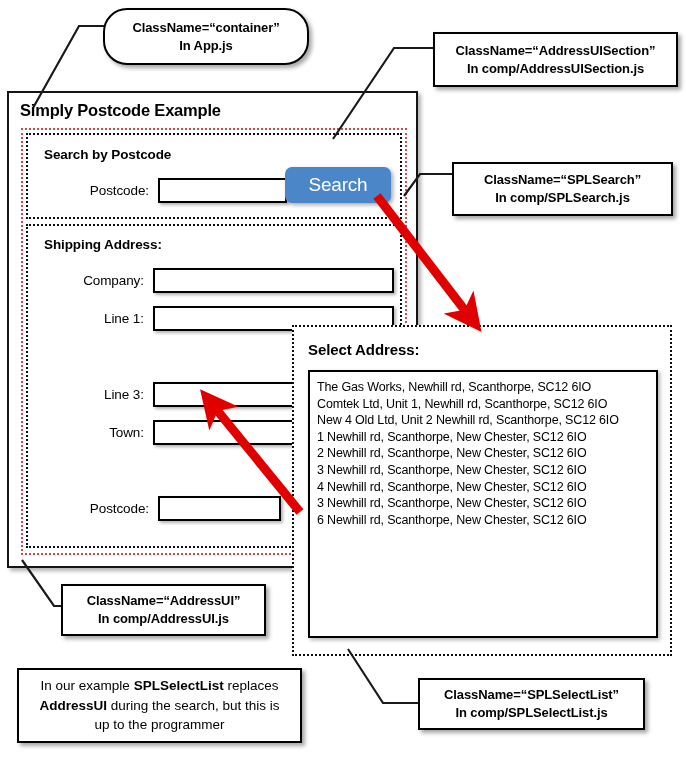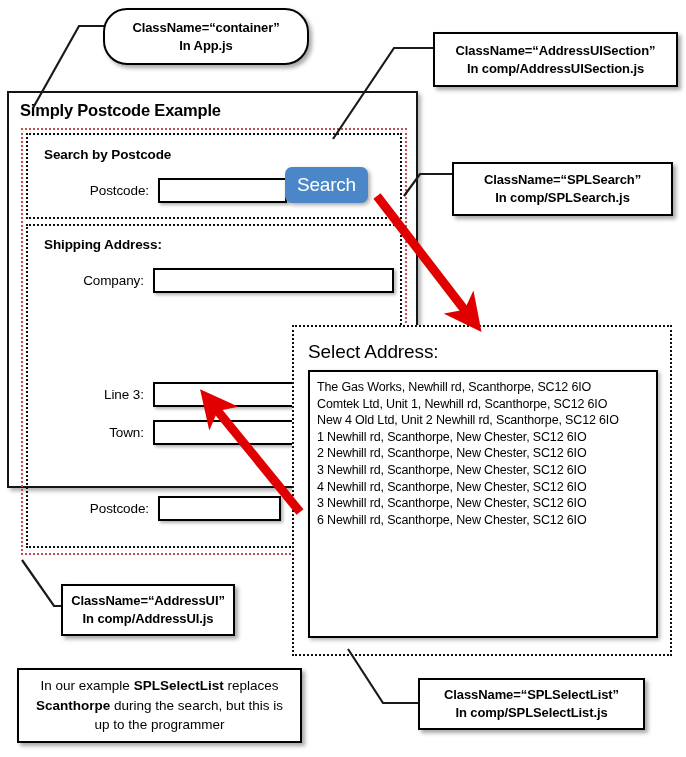--- a/index.html
+++ b/index.html
@@ -52,21 +52,21 @@
     z-index: 40;
   }
   .note-box b { font-weight: bold; }
 
   
   #container {
     position: absolute;
     left: 7px;
     top: 91px;
     width: 411px;
-    height: 397px;
+    height: 477px;
     background: #ffffff;
     border: 2px solid #141414;
     box-shadow: 3px 3px 4px rgba(0,0,0,0.30);
     box-sizing: border-box;
     z-index: 10;
   }
   #app-title {
     position: absolute;
     left: 11px;
     top: 8px;
@@ -135,21 +135,21 @@
     box-shadow: 2px 2px 3px rgba(0,0,0,0.30);
     box-sizing: border-box;
     height: 25px;
   }
 
   
   #search-button {
     position: absolute;
     left: 285px;
     top: 167px;
-    width: 83px;
+    width: 106px;
     height: 36px;
     background: #4a86c8;
     border: none;
     border-radius: 7px;
     color: #ffffff;
     font-size: 19px;
     font-family: "Liberation Sans", sans-serif;
     letter-spacing: -0.2px;
     box-shadow: 2px 2px 4px rgba(0,0,0,0.35);
     cursor: pointer;
@@ -168,22 +168,22 @@
     height: 331px;
     border: 2px dotted #0d0d0d;
     background: #ffffff;
     box-sizing: border-box;
     z-index: 30;
   }
   #select-address-heading {
     position: absolute;
     left: 14px;
     top: 14px;
-    font-size: 19px;
-    font-weight: normal;
+    font-size: 15px;
+    font-weight: bold;
     letter-spacing: -0.1px;
   }
   #address-listbox {
     position: absolute;
     left: 14px;
     top: 43px;
     width: 350px;
     height: 268px;
     background: #ffffff;
     border: 2px solid #000000;
@@ -247,20 +247,24 @@
     </div>
 
     <div id="address-ui-panel" class="dotted-panel">
       <div class="section-heading" style="left:16px; top:11px;">Shipping Address:</div>
 
       <div class="form-row" style="left:16px; top:42px; width:350px;">
         <div class="field-label" style="width:105px;">Company:</div>
         <input class="text-input" type="text" style="width: 253px; margin-left: 9px;" value="">
       </div>
 
+      <div class="form-row" style="left:16px; top:80px; width:350px;">
+        <div class="field-label" style="width:105px;">Line 1:</div>
+        <input class="text-input" type="text" style="width: 253px; margin-left: 9px;" value="">
+      </div>
 
 
       <div class="form-row" style="left:16px; top:156px; width:350px;">
         <div class="field-label" style="width:105px;">Line 3:</div>
         <input class="text-input" type="text" style="width: 253px; margin-left: 9px;" value="">
       </div>
 
       <div class="form-row" style="left:16px; top:194px; width:350px;">
         <div class="field-label" style="width:105px;">Town:</div>
         <input class="text-input" type="text" style="width: 253px; margin-left: 9px;" value="">
@@ -312,27 +316,27 @@
 <div class="callout" style="left:433px; top:32px; width:245px; height:55px;">
   <span>ClassName=“AddressUISection”</span>
   <span>In comp/AddressUISection.js</span>
 </div>
 
 <div class="callout" style="left:452px; top:162px; width:221px; height:54px;">
   <span>ClassName=“SPLSearch”</span>
   <span>In comp/SPLSearch.js</span>
 </div>
 
-<div class="callout" style="left:61px; top:584px; width:174px; height:52px;">
+<div class="callout" style="left:61px; top:584px; width:205px; height:52px;">
   <span>ClassName=“AddressUI”</span>
   <span>In comp/AddressUI.js</span>
 </div>
 
 <div class="callout" style="left:418px; top:678px; width:227px; height:52px;">
   <span>ClassName=“SPLSelectList”</span>
   <span>In comp/SPLSelectList.js</span>
 </div>
 
 <div class="note-box" style="left:17px; top:668px; width:285px; height:75px;">
   <div>
-    <span>In our example </span><b>SPLSelectList</b><span> replaces </span><b>Scanthorpe</b><span> during the search, but this is up to the programmer</span>
+    <span>In our example </span><b>SPLSelectList</b><span> replaces </span><b>AddressUI</b><span> during the search, but this is up to the programmer</span>
   </div>
 </div>
 
 </body></html>

